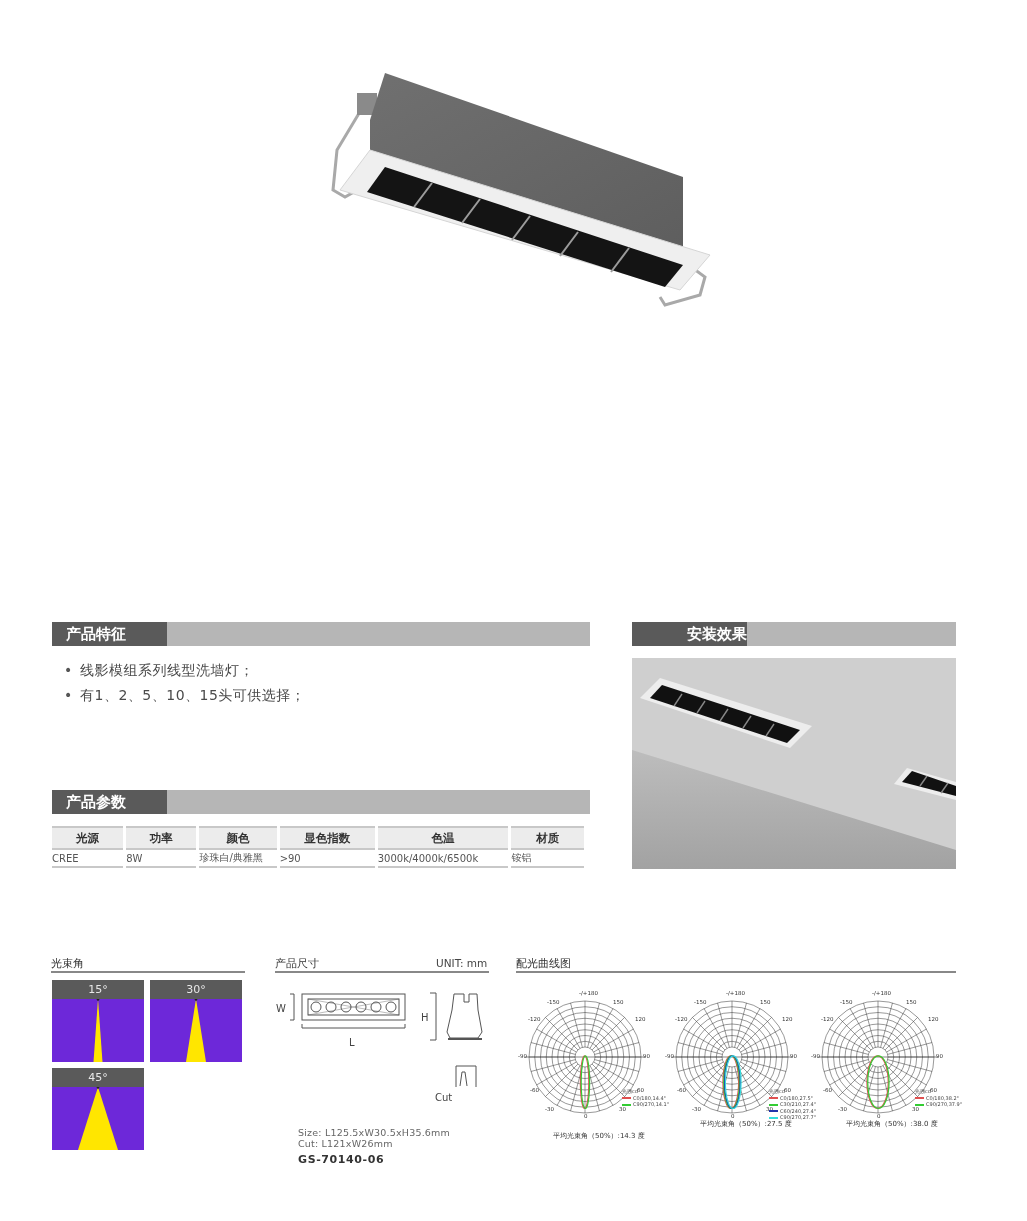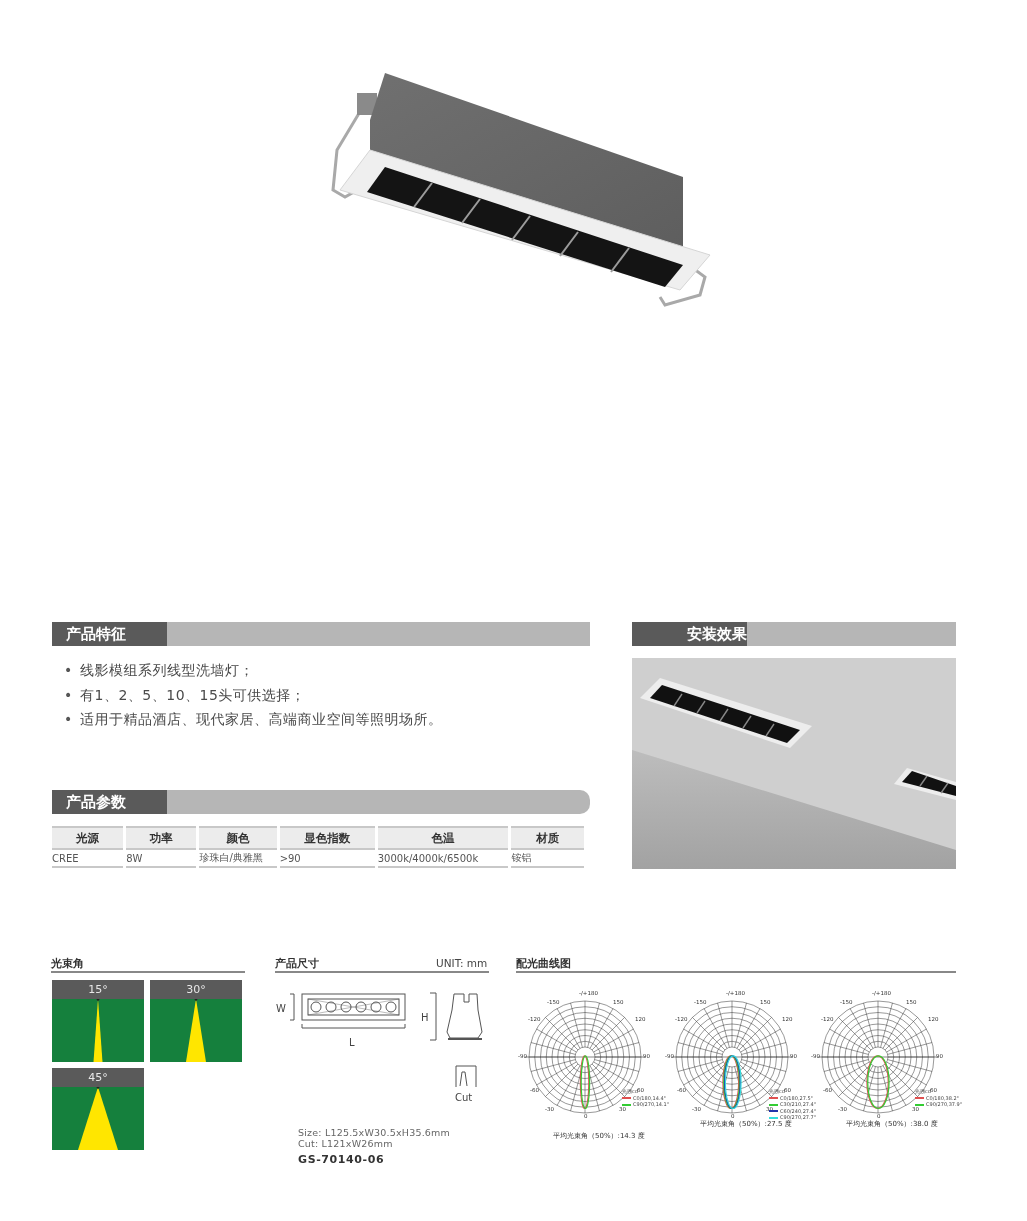--- a/index.html
+++ b/index.html
@@ -16,24 +16,24 @@
   .features li { font-size: 14px; line-height: 24.5px; color: #4a4a4a; position: relative; padding-left: 18px; letter-spacing: 0.5px; }
   .features li::before { content: "•"; position: absolute; left: 2px; top: 0; color: #555; }
 
   .spec-table { position: absolute; left: 52px; top: 826px; width: 538px; border-collapse: separate; border-spacing: 3px 0; margin-left: -3px; }
   .spec-table th { height: 24px; font-size: 11.5px; font-weight: bold; color: #333; background: #ececec;
     border-top: 2px solid #c8c8c8; border-bottom: 2px solid #c8c8c8; text-align: center; }
   .spec-table td { height: 18px; font-size: 10px; color: #555; border-bottom: 2px solid #c8c8c8; background: #fff; }
 
   .install { position: absolute; left: 632px; top: 658px; width: 324px; height: 211px; background: #c9c9c9; overflow: hidden; }
 
-  .small-title { position: absolute; font-size: 11px; font-weight: bold; color: #333; }
+  .small-title { position: absolute; font-size: 11px; font-weight: normal; color: #333; }
   .rule { position: absolute; height: 2px; background: #888; }
 
-  .beam-box { position: absolute; width: 92px; height: 82px; background: #15803d; }
+  .beam-box { position: absolute; width: 92px; height: 82px; background: #6d28d9; }
   .beam-box .bh { height: 19px; background: #5a5a5a; color: #e8e8e8; font-size: 11px; text-align: center; line-height: 19px; }
   .beam-box svg { position: absolute; left: 0; top: 19px; }
 
   .dim-text { position: absolute; font-size: 10px; color: #444; }
   .model { position: absolute; left: 298px; top: 1113px; font-size: 11px; font-weight: bold; color: #333; letter-spacing: 0.6px; margin-top: 40px; }
   .sub { position: absolute; left: 298px; font-size: 9.5px; color: #666; letter-spacing: 0.2px; }
 
   .polar { position: absolute; }
   .polar-caption { position: absolute; font-size: 7px; color: #333; white-space: nowrap; }
   .legend { position: absolute; font-size: 5px; color: #444; line-height: 6.5px; white-space: nowrap; }
@@ -67,21 +67,20 @@
     <line x1="314" y1="183" x2="296" y2="207"></line>
   </g>
 </svg>
 
 <div class="section-bar" style="left:52px; top:622px; width:538px;">
   <div class="tag" style="width:115px;">产品特征</div>
 </div>
 <ul class="features">
   <li>线影模组系列线型洗墙灯；</li>
   <li>有1、2、5、10、15头可供选择；</li>
-  <li>适用于精品酒店、现代家居、高端商业空间等照明场所。</li>
 </ul>
 
 <div class="section-bar" style="left:632px; top:622px; width:324px;text-align:right;">
   <div class="tag" style="width:115px;">安装效果</div>
 </div>
 <div class="install">
   <svg width="324" height="211" viewBox="0 0 324 211">
     <defs>
       <linearGradient id="wallg" x1="0" y1="0" x2="0" y2="1">
         <stop offset="0" stop-color="#bdbdbd"></stop>
@@ -101,21 +100,21 @@
     </g>
     <polygon points="262,126 275,110 324,124 324,142" fill="#ededed"></polygon>
     <polygon points="270,124 280,113 324,128 324,138" fill="#111"></polygon>
     <g stroke="#888" stroke-width="1.4">
         <line x1="295" y1="118" x2="288" y2="128"></line>
         <line x1="316" y1="125" x2="309" y2="135"></line>
       </g>
   </svg>
 </div>
 
-<div class="section-bar" style="left:52px; top:790px; width:538px;border-radius:10px;">
+<div class="section-bar" style="left:52px; top:790px; width:538px;">
   <div class="tag" style="width:115px;">产品参数</div>
 </div>
 <table class="spec-table">
   <thead>
     <tr>
       <th style="width:76px">光源</th>
       <th style="width:76px">功率</th>
       <th style="width:84px">颜色</th>
       <th style="width:103px">显色指数</th>
       <th style="width:134px">色温</th>
@@ -187,21 +186,21 @@
     <path d="M182 4 L180 20 L175 42 L178 48 L206 48 L210 42 L206 20 L205 4 L197 4 L197 12 L192 12 L192 4 Z"></path>
     <line x1="176" y1="49" x2="210" y2="49" stroke-width="2"></line>
 
     <path d="M184 76 V97 M184 76 H204 V97"></path>
     <path d="M188 96 L190 82 L193 82 L195 96"></path>
   </g>
 </svg>
 <div class="dim-text" style="left:276px; top:1003px;">W</div>
 <div class="dim-text" style="left:349px; top:1037px;">L</div>
 <div class="dim-text" style="left:421px; top:1012px;">H</div>
-<div class="dim-text" style="left:455px; top:1092px;">Cut</div>
+<div class="dim-text" style="left:435px; top:1092px;">Cut</div>
 <div class="model">GS-70140-06</div>
 <div class="sub" style="top:1127px;">Size: L125.5xW30.5xH35.6mm</div>
 <div class="sub" style="top:1138px;">Cut: L121xW26mm</div>
 
 <div class="small-title" style="left:516px; top:956px;">配光曲线图</div>
 <div class="rule" style="left:516px; top:971px; width:440px;"></div>
 
 <div id="polars">
     <svg class="polar" width="130" height="118" style="left: 525px; top: 997px;">
       <circle cx="60" cy="60" r="15.75" fill="none" stroke="#333" stroke-width="0.5"></circle>

